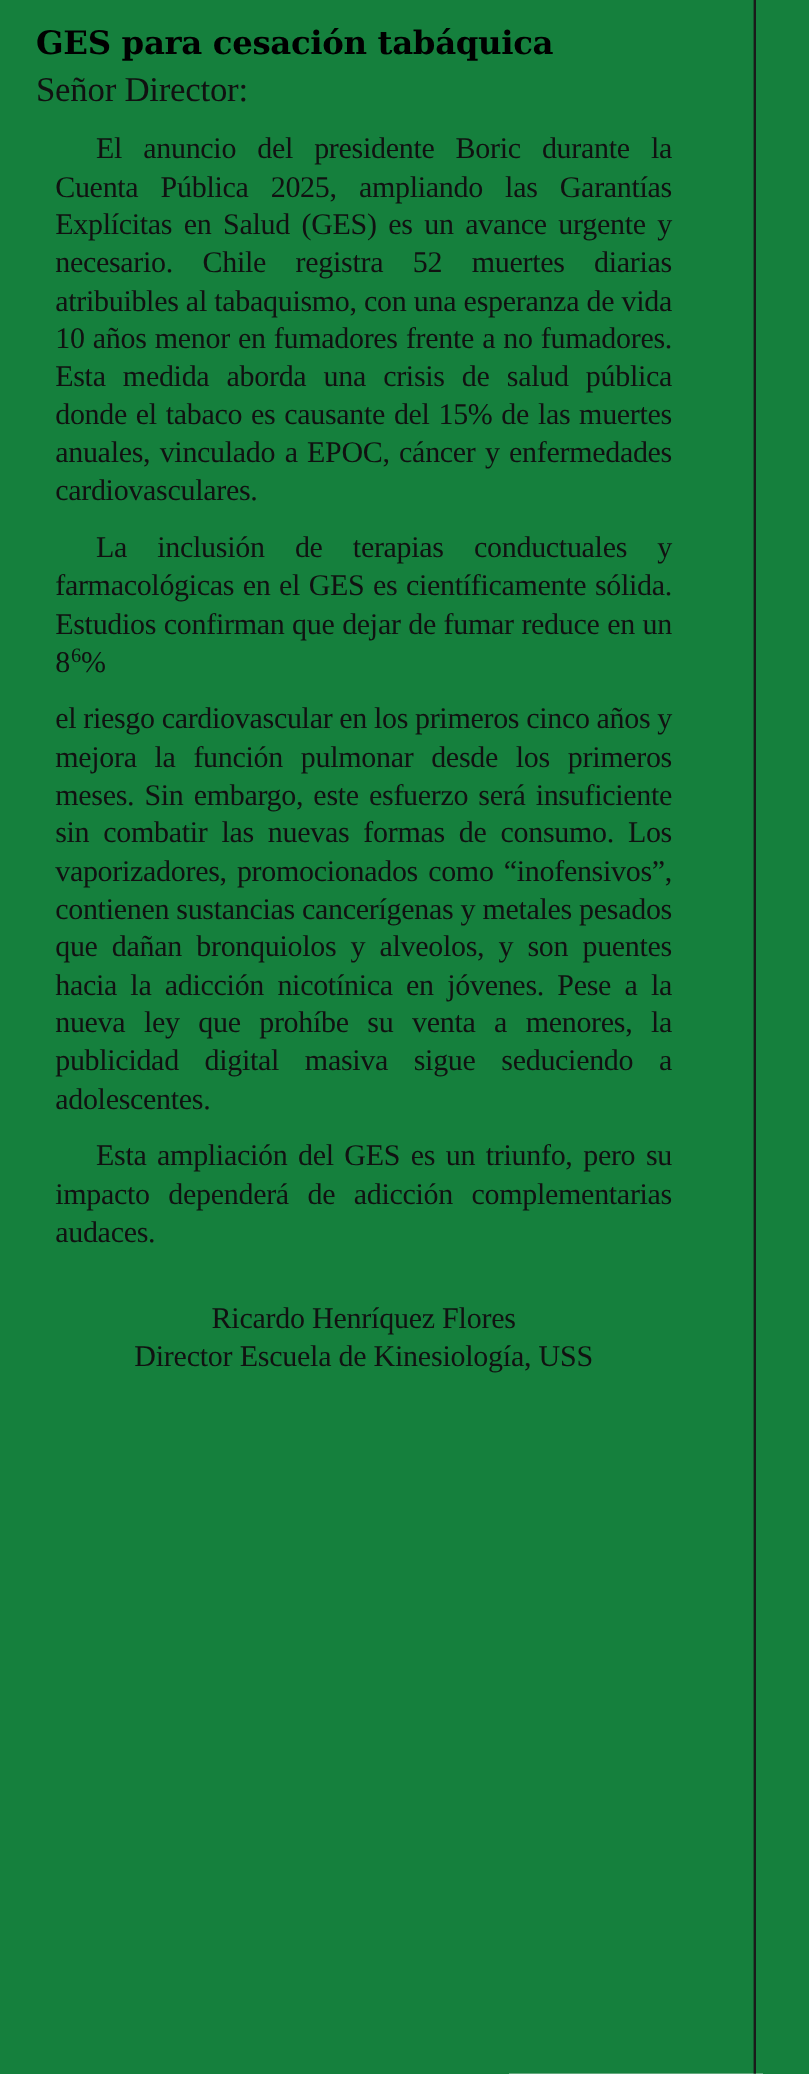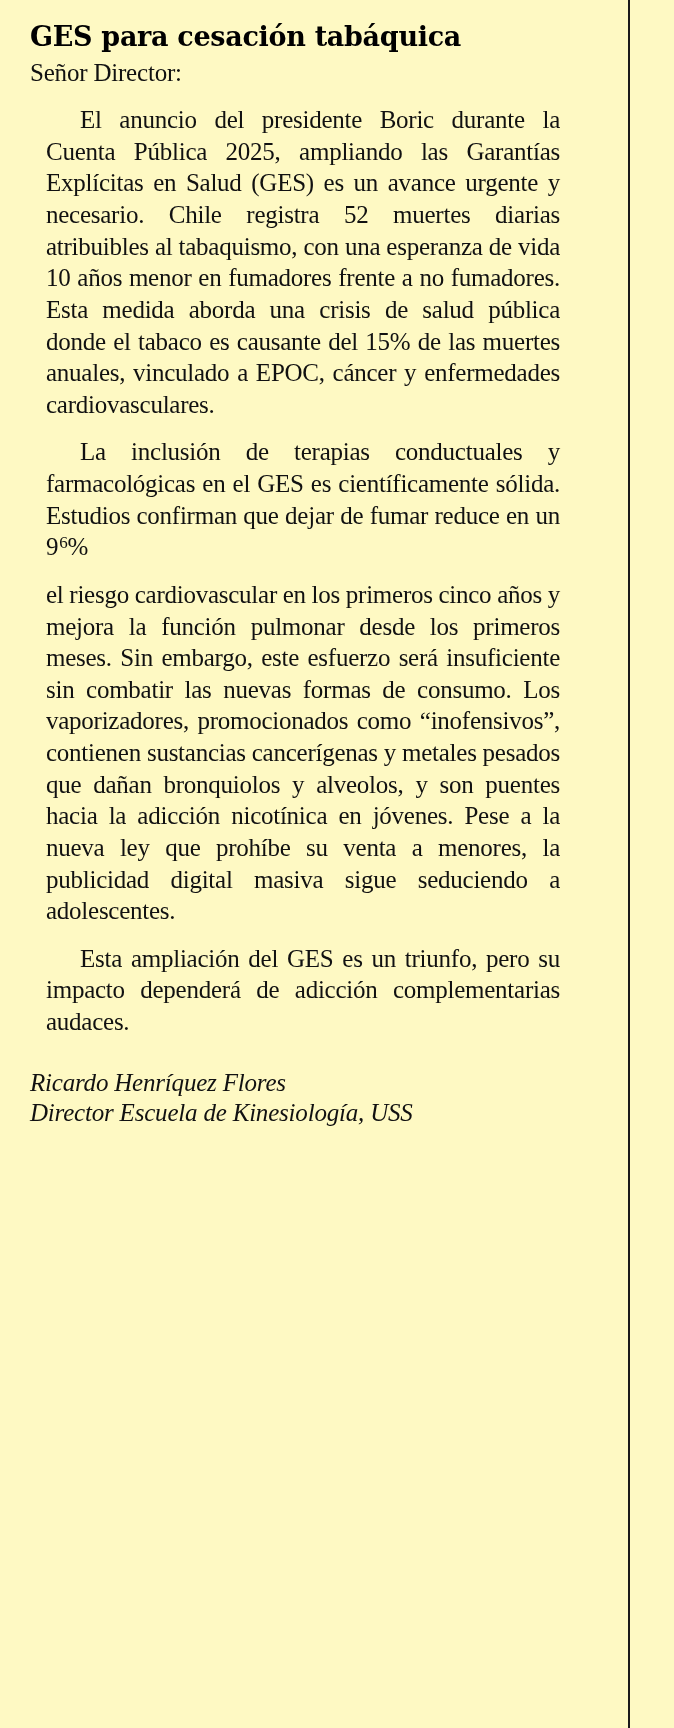--- a/index.html
+++ b/index.html
@@ -12,21 +12,21 @@
     height: 1728px;
     position: relative;
     overflow: hidden;
     font-family: "Liberation Serif", serif;
     color: #111111;
   }
 
   .page {
     position: absolute;
     inset: 0;
-    background: #fef9c3;
+    background: #15803d;
   }
 
   
   .column-rule {
     position: absolute;
     top: 0;
     bottom: 0;
     right: 44px;
     width: 2px;
     background: #1a1a1a;
@@ -43,21 +43,21 @@
     font-family: "DejaVu Serif", "Liberation Serif", serif;
     font-weight: bold;
     font-size: 27px;
     line-height: 1.12;
     letter-spacing: -0.3px;
     margin: 0 0 6px 0;
     color: #000000;
   }
 
   .salutation {
-    font-size: 25px;
+    font-size: 29px;
     line-height: 1.2;
     margin: 0 0 16px 0;
     letter-spacing: -0.2px;
   }
 
   .body-par {
     font-size: 25px;
     line-height: 1.265;
     margin: 16px;
     text-align: justify;
@@ -68,23 +68,22 @@
     hyphens: auto;
   }
 
   .body-par.has-sup sup {
     font-size: 17px;
     vertical-align: 0.45em;
     margin-left: 1px;
   }
 
   .signature {
-    margin-top: 30px;
-    text-align: left;
-    font-style: italic;
+    margin-top: 42px;
+    text-align: center;
     font-size: 25px;
     line-height: 1.22;
     letter-spacing: -0.2px;
   }
   .signature div {
     white-space: nowrap;
   }
 </style>
 </head>
 <body>
@@ -95,21 +94,21 @@
 
   <article class="article">
 
     <h1 class="headline">GES para cesación tabáquica</h1>
 
     <p class="salutation">Señor Director:</p>
 
     <p class="body-par">El anuncio del presidente Boric durante la Cuenta Pública 2025, ampliando las Garantías Explícitas en Salud (GES) es un avance urgente y necesario. Chile registra 52 muertes diarias atribuibles al tabaquismo, con una esperanza de vida 10 años menor en fumadores frente a no fumadores. Esta medida aborda una crisis de salud pública donde el tabaco es causante del 15% de las muertes anuales, vinculado a EPOC, cáncer y enfermedades cardiovasculares.</p>
 
     <p class="body-par has-sup">
-      <span>La inclusión de terapias conductuales y farmacológicas en el GES es científicamente sólida. Estudios confirman que dejar de fumar reduce en un 9</span><sup>6</sup><span>%</span>
+      <span>La inclusión de terapias conductuales y farmacológicas en el GES es científicamente sólida. Estudios confirman que dejar de fumar reduce en un 8</span><sup>6</sup><span>%</span>
     </p>
 
     <p class="body-par" style="text-indent:0;">el riesgo cardiovascular en los primeros cinco años y mejora la función pulmonar desde los primeros meses. Sin embargo, este esfuerzo será insuficiente sin combatir las nuevas formas de consumo. Los vaporizadores, promocionados como “inofensivos”, contienen sustancias cancerígenas y metales pesados que dañan bronquiolos y alveolos, y son puentes hacia la adicción nicotínica en jóvenes. Pese a la nueva ley que prohíbe su venta a menores, la publicidad digital masiva sigue seduciendo a adolescentes.</p>
 
     <p class="body-par">Esta ampliación del GES es un triunfo, pero su impacto dependerá de adicción complementarias audaces.</p>
 
     <div class="signature">
       <div>Ricardo Henríquez Flores</div>
       <div>Director Escuela de Kinesiología, USS</div>
     </div>

